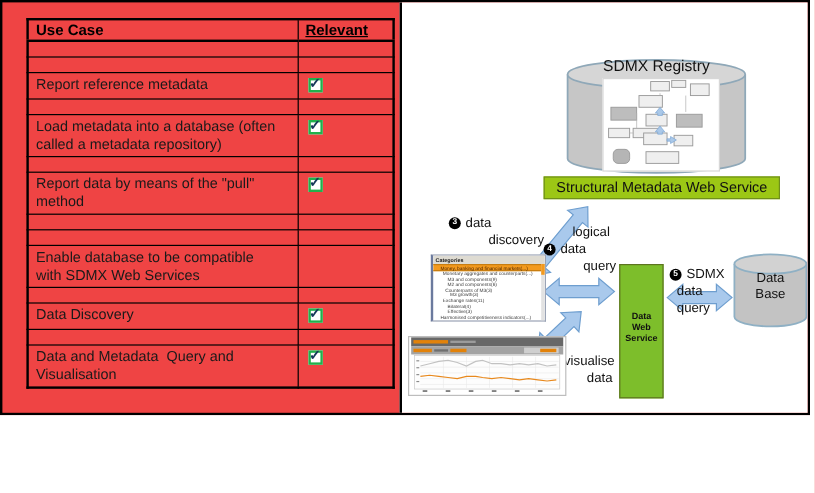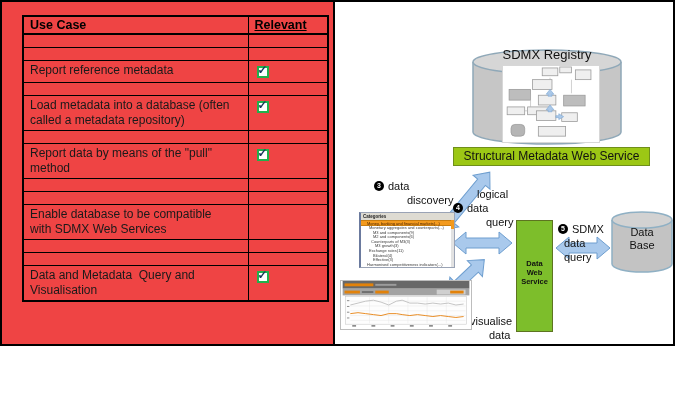--- a/index.html
+++ b/index.html
@@ -106,20 +106,24 @@
           <td class="rel-cell"></td>
         </tr>
         <tr class="h2">
           <td class="case-cell">Enable database to be compatible
 with SDMX Web Services</td>
           <td class="rel-cell"></td>
         </tr>
         <tr class="he">
           <td class="case-cell"></td>
           <td class="rel-cell"></td>
+        </tr>
+        <tr class="h1">
+          <td class="case-cell">Data Discovery</td>
+          <td class="rel-cell"><span class="checkbox"><span class="tick">✓</span></span></td>
         </tr>
         <tr class="he">
           <td class="case-cell"></td>
           <td class="rel-cell"></td>
         </tr>
         <tr class="h2">
           <td class="case-cell">Data and Metadata  Query and
 Visualisation</td>
           <td class="rel-cell"><span class="checkbox"><span class="tick">✓</span></span></td>
         </tr>
@@ -200,21 +204,21 @@
 
     <div class="step" style="left:223px; top:220px;">
       <div class="line">
           <span class="badge">5</span>
           <span>SDMX</span>
         </div>
       <div class="ind6">data</div>
       <div class="ind6">query</div>
     </div>
 
-    <div class="step" style="left:121px; top:312px;">
+    <div class="step" style="left:121px; top:292px;">
       <div class="line">
           <span class="badge">7</span>
           <span>visualise</span>
         </div>
       <div class="ind15">data</div>
     </div>
 
     <div class="abs dws-box">
       <div>Data</div>
       <div>Web</div>

